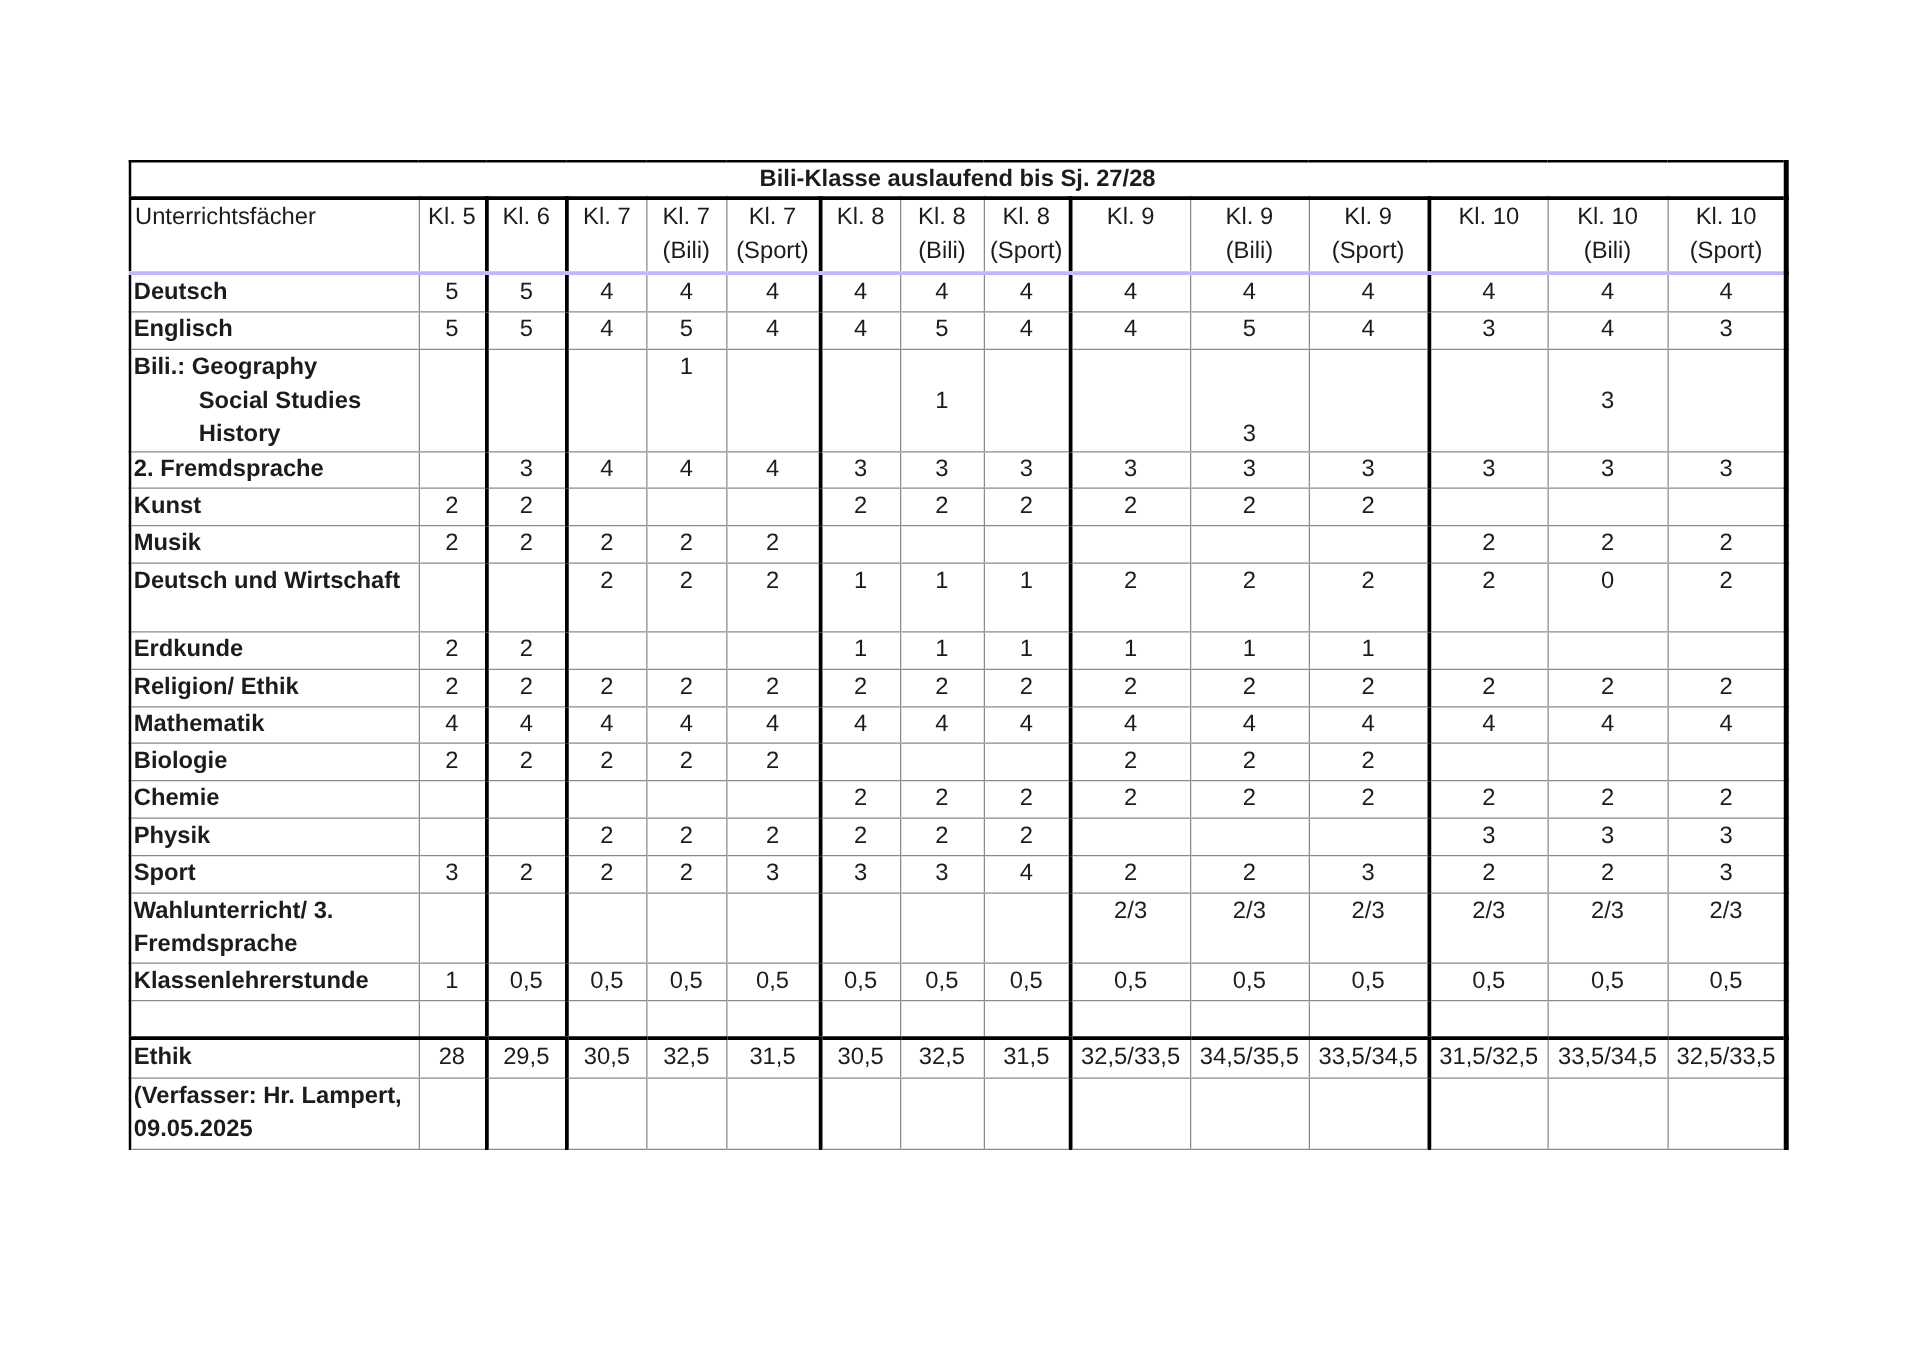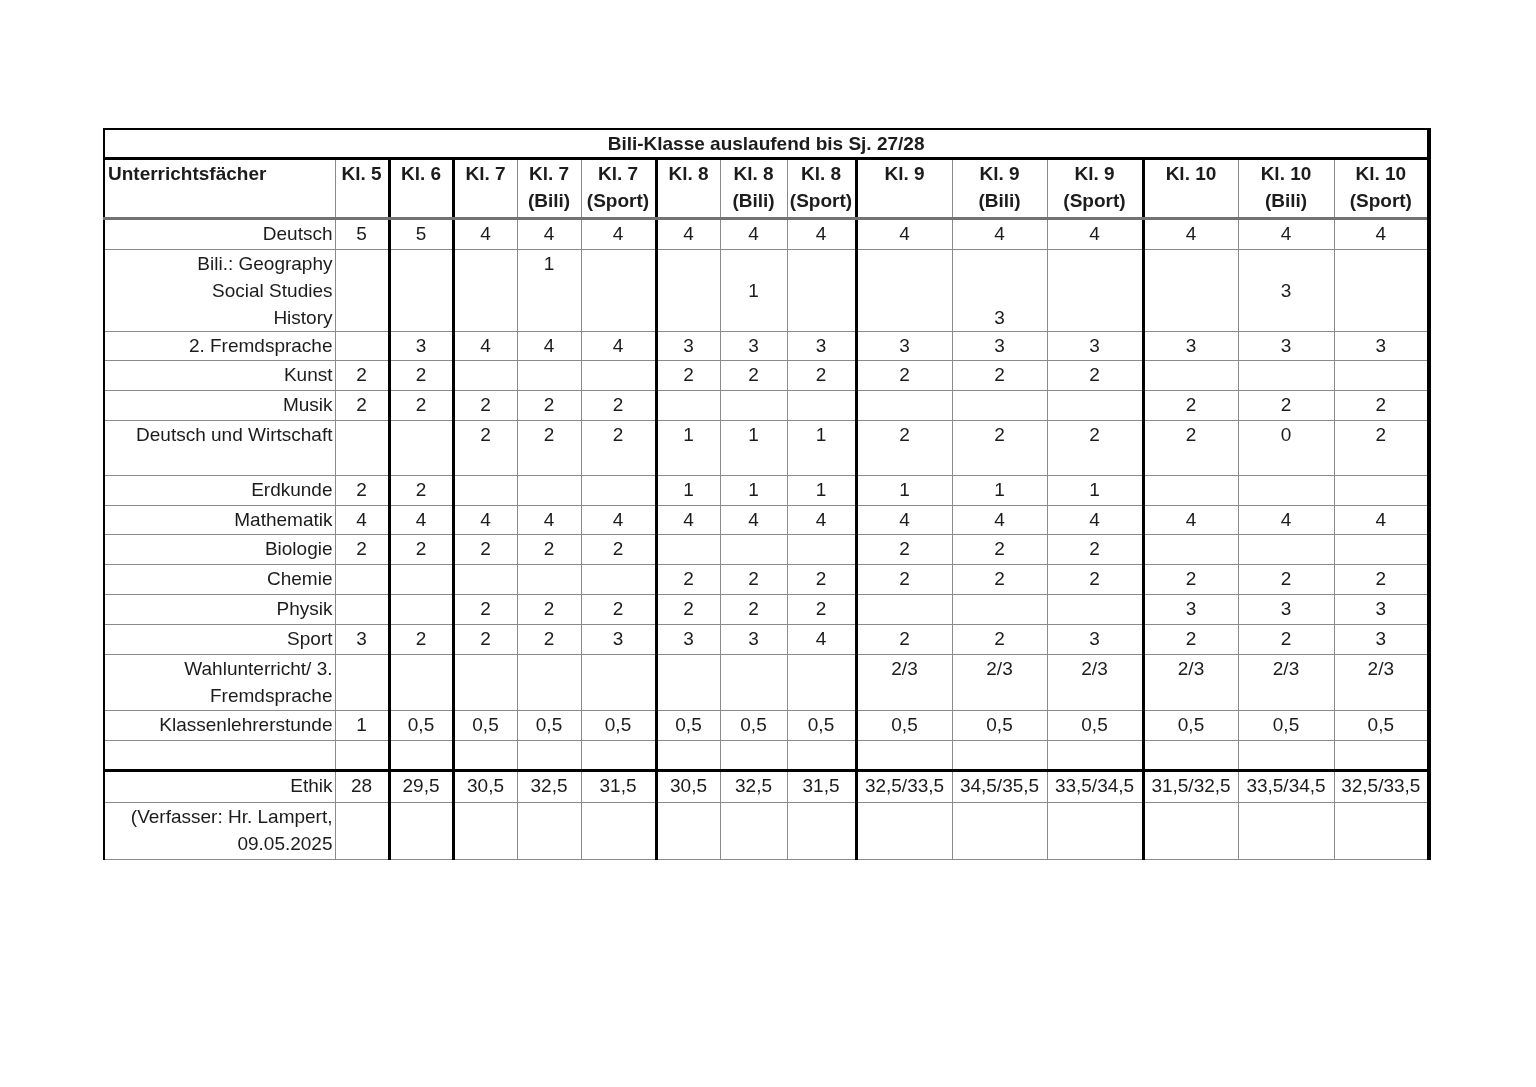--- a/index.html
+++ b/index.html
@@ -40,36 +40,36 @@
   tr.title-row td {
     text-align: center;
     font-weight: bold;
     height: 27px;
     border-left: none;
     border-bottom: 3px solid #000;
     white-space: nowrap;
   }
   
   tr.header-row td {
-    font-weight: bold;
+    font-weight: normal;
     height: 57px;
-    border-bottom: 3px solid #737373;
+    border-bottom: 3px solid #c4b5fd;
     text-align: center;
     white-space: nowrap;
     padding: 0 2px;
   }
   tr.header-row td.subject {
     text-align: left;
     padding-left: 3px;
   }
   
   td.subject {
-    font-weight: normal;
-    text-align: right;
-    padding-left: 14px;
+    font-weight: bold;
+    text-align: left;
+    padding-left: 2px;
     white-space: normal;
   }
   td.value {
     text-align: center;
     white-space: nowrap;
     padding: 0 1px;
   }
   tr.data-row td { height: 28px; }
   td .hang { padding-left: 52px; }
   td .cell-line { height: 27px; }
@@ -171,20 +171,37 @@
           <td class="value">4</td>
           <td class="value">4</td>
           <td class="value group">4</td>
           <td class="value">4</td>
           <td class="value">4</td>
           <td class="value group">4</td>
           <td class="value">4</td>
           <td class="value">4</td>
         </tr>
         <tr class="data-row">
+          <td class="subject no-left" style="height: 29px;">Englisch</td>
+          <td class="value">5</td>
+          <td class="value group">5</td>
+          <td class="value group">4</td>
+          <td class="value">5</td>
+          <td class="value">4</td>
+          <td class="value group">4</td>
+          <td class="value">5</td>
+          <td class="value">4</td>
+          <td class="value group">4</td>
+          <td class="value">5</td>
+          <td class="value">4</td>
+          <td class="value group">3</td>
+          <td class="value">4</td>
+          <td class="value">3</td>
+        </tr>
+        <tr class="data-row">
           <td class="subject no-left" style="height: 81px;">
             <div class="cell-line">Bili.: Geography</div>
             <div class="cell-line hang">Social Studies</div>
             <div class="cell-line hang">History</div>
           </td>
           <td class="value">
             <div class="cell-line"></div>
             <div class="cell-line"></div>
             <div class="cell-line"></div>
           </td>
@@ -331,20 +348,37 @@
           <td class="value"></td>
           <td class="value group">1</td>
           <td class="value">1</td>
           <td class="value">1</td>
           <td class="value group">1</td>
           <td class="value">1</td>
           <td class="value">1</td>
           <td class="value group"></td>
           <td class="value"></td>
           <td class="value"></td>
+        </tr>
+        <tr class="data-row">
+          <td class="subject no-left" style="height: 29px;">Religion/ Ethik</td>
+          <td class="value">2</td>
+          <td class="value group">2</td>
+          <td class="value group">2</td>
+          <td class="value">2</td>
+          <td class="value">2</td>
+          <td class="value group">2</td>
+          <td class="value">2</td>
+          <td class="value">2</td>
+          <td class="value group">2</td>
+          <td class="value">2</td>
+          <td class="value">2</td>
+          <td class="value group">2</td>
+          <td class="value">2</td>
+          <td class="value">2</td>
         </tr>
         <tr class="data-row">
           <td class="subject no-left" style="height: 28px;">Mathematik</td>
           <td class="value">4</td>
           <td class="value group">4</td>
           <td class="value group">4</td>
           <td class="value">4</td>
           <td class="value">4</td>
           <td class="value group">4</td>
           <td class="value">4</td>

